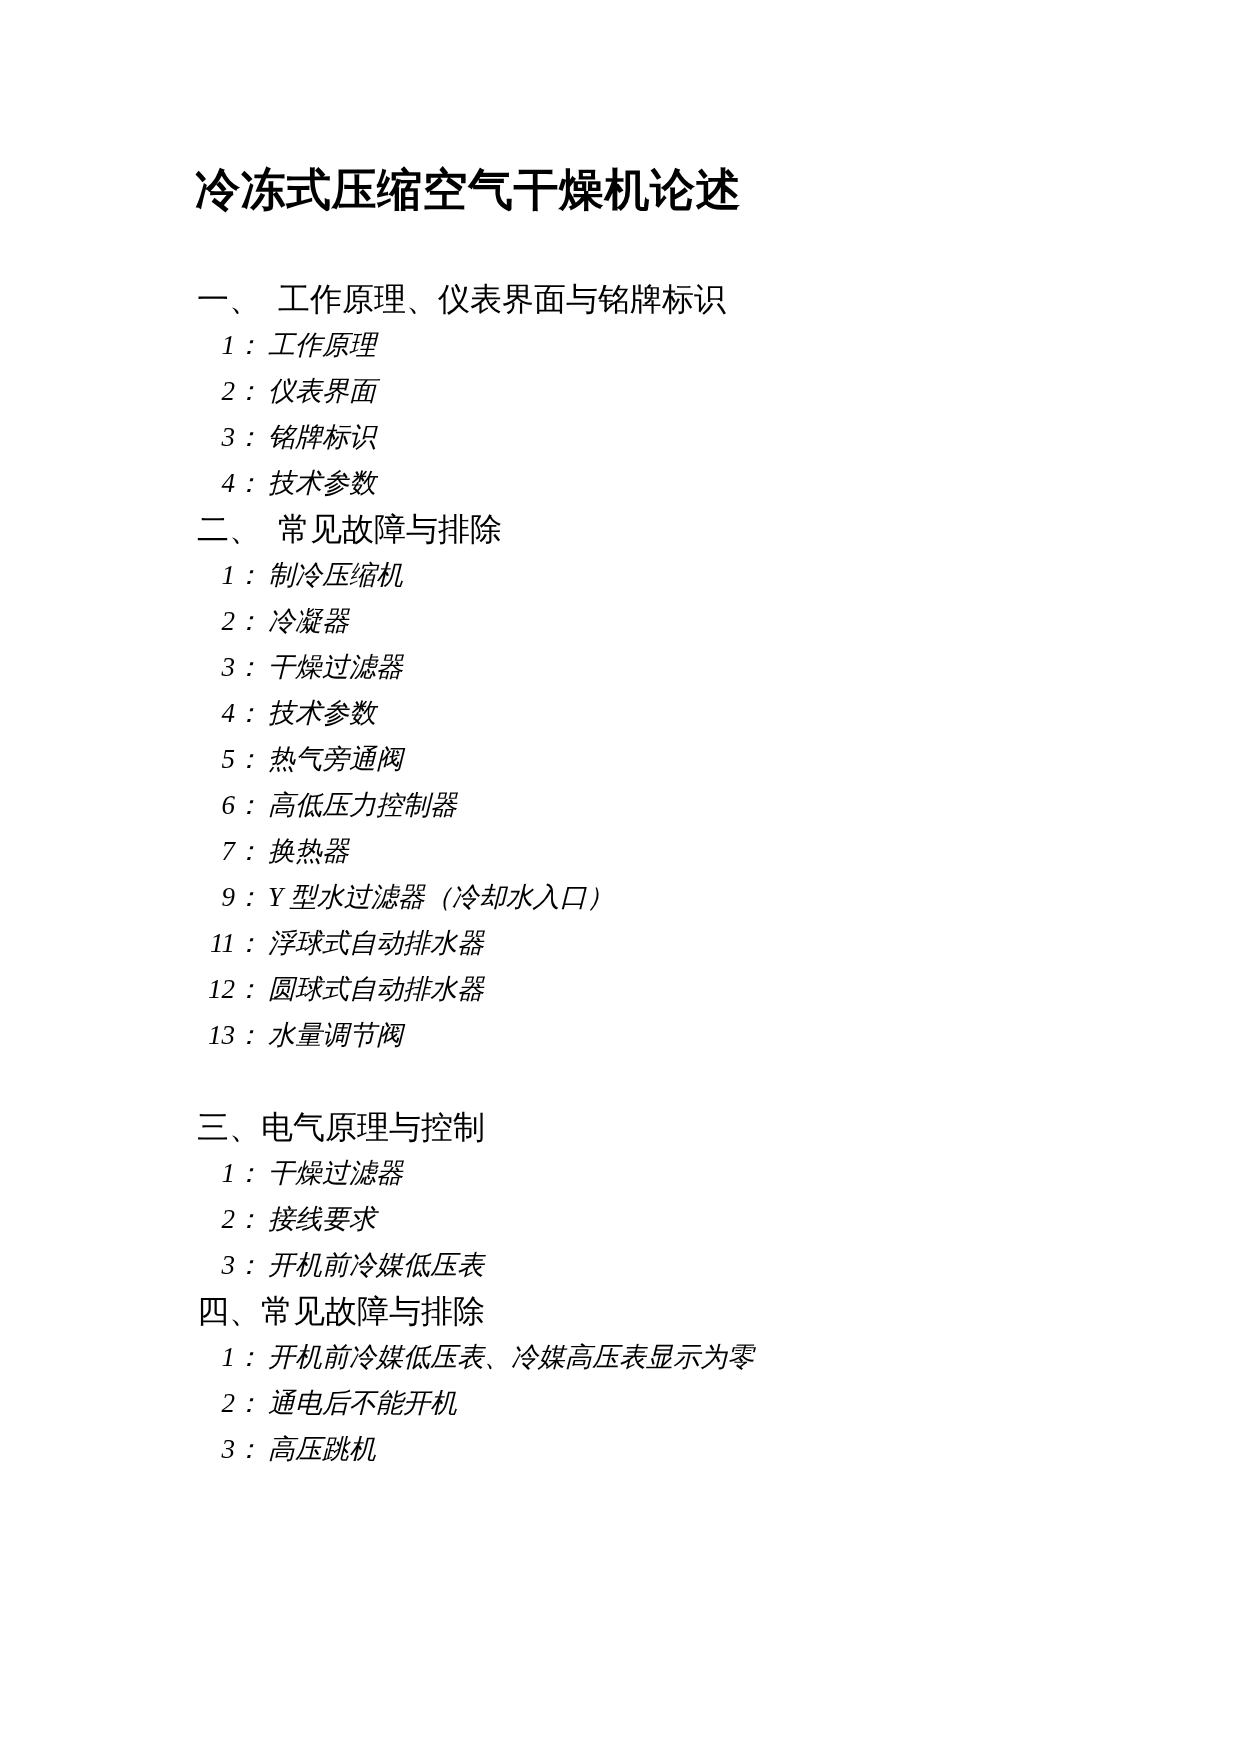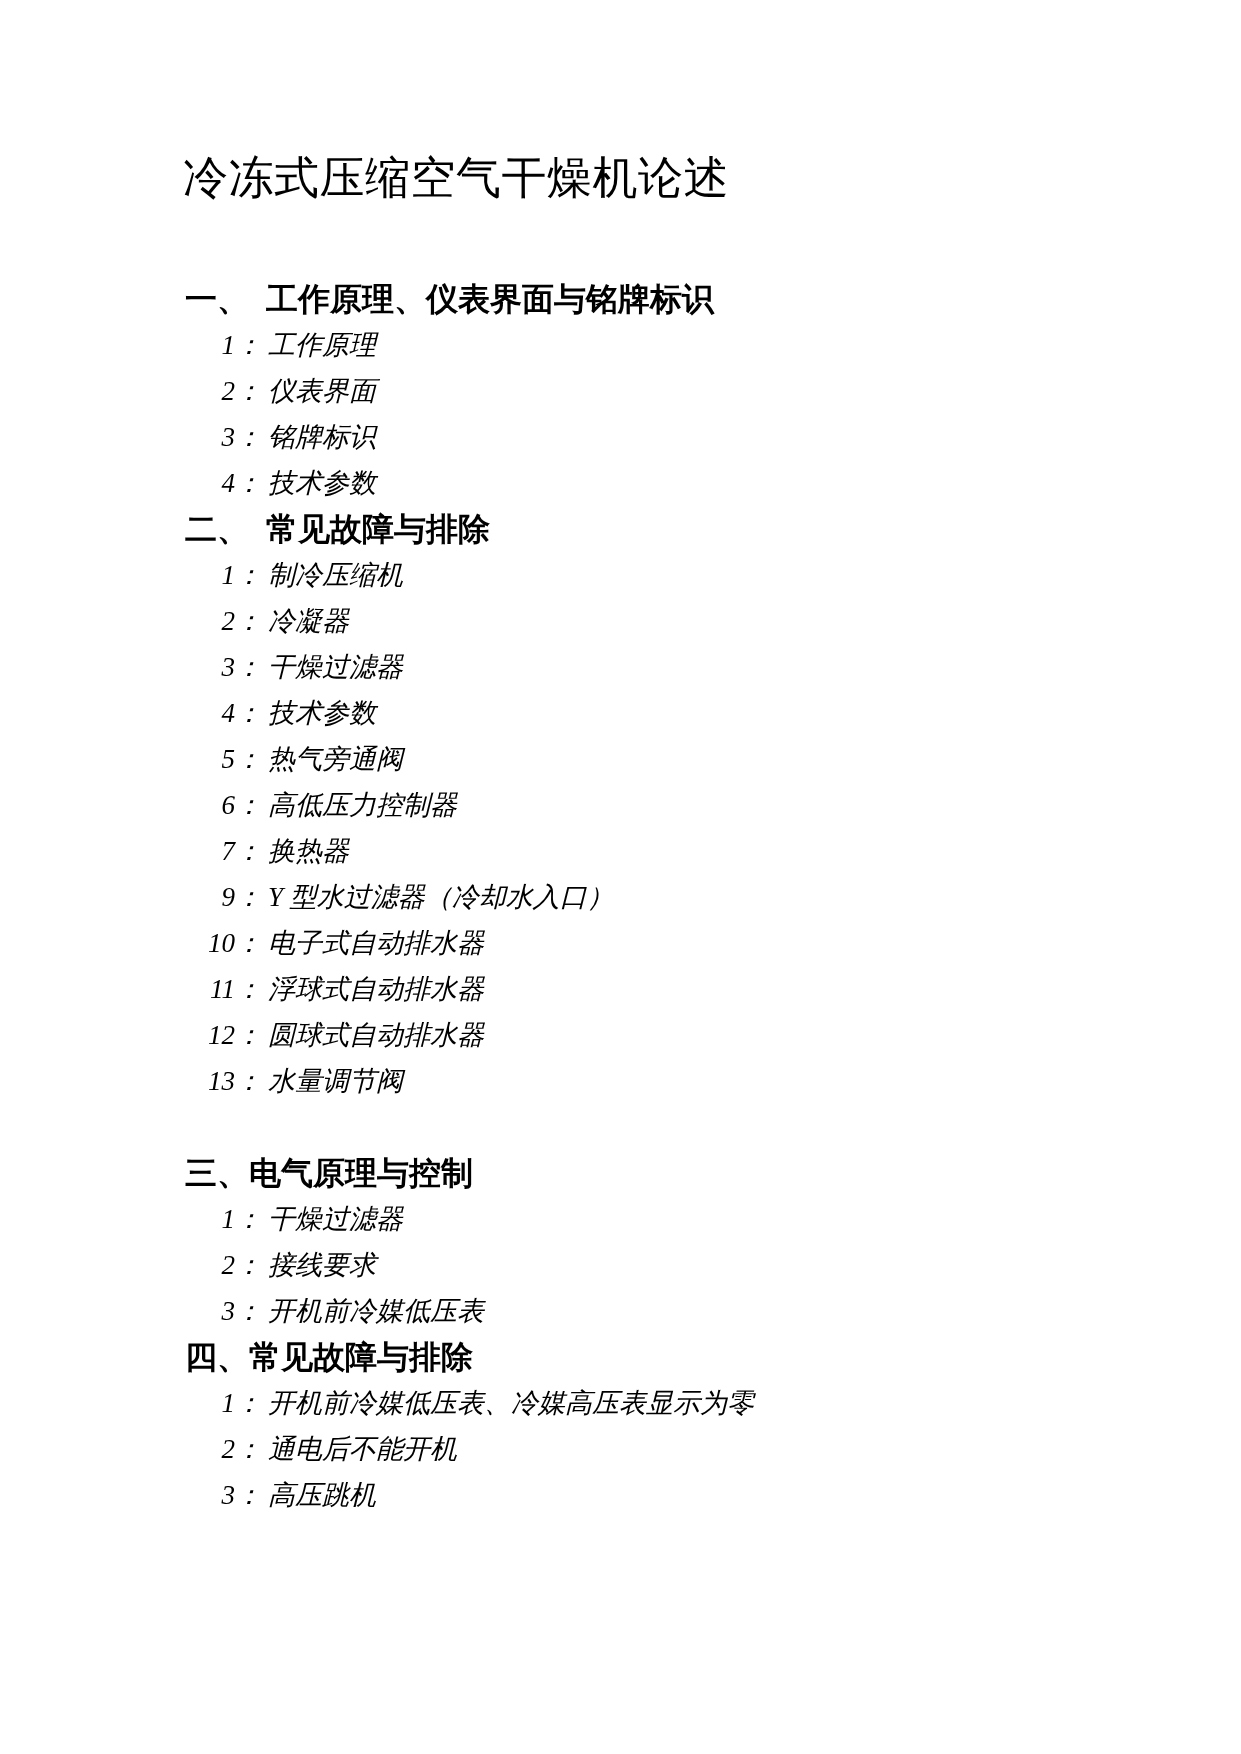--- a/index.html
+++ b/index.html
@@ -23,22 +23,22 @@
     letter-spacing: 0.5px;
     white-space: nowrap;
   }
   .toc {
     position: absolute;
     left: 185px; top: 276px; right: 60px;
   }
   .sec-head {
     height: 46px; line-height: 46px;
     font-size: 32px;
+    margin-left: 12px;
     white-space: nowrap;
-    font-weight: bold;
   }
   .sec-head .sec-title { margin-left: 0; }
   .sec-head.tab-gap .sec-title { margin-left: 17px; }
   .gap-before { margin-top: 46px; }
   .toc-item {
     height: 46px; line-height: 46px;
     font-size: 27px;
     white-space: nowrap;
     font-style: italic;
   }
@@ -47,21 +47,21 @@
     width: 77px;
     text-align: right;
   }
   .toc-item .text { margin-left: 6px; }
 </style>
 </head>
 <body>
 
 <div class="page">
 
-  <h1 class="doc-title" style="margin:0; font-weight:normal;">冷冻式压缩空气干燥机论述</h1>
+  <h1 class="doc-title" style="margin:12px; font-weight:bold;">冷冻式压缩空气干燥机论述</h1>
 
   <div class="toc">
 
     <div class="sec">
       <div class="sec-head tab-gap"><span class="sec-label">一、</span><span class="sec-title">工作原理、仪表界面与铭牌标识</span></div>
       <div class="toc-item"><span class="num">1：</span><span class="text">工作原理</span></div>
       <div class="toc-item"><span class="num">2：</span><span class="text">仪表界面</span></div>
       <div class="toc-item"><span class="num">3：</span><span class="text">铭牌标识</span></div>
       <div class="toc-item"><span class="num">4：</span><span class="text">技术参数</span></div>
     </div>
@@ -69,21 +69,20 @@
     <div class="sec">
       <div class="sec-head tab-gap"><span class="sec-label">二、</span><span class="sec-title">常见故障与排除</span></div>
       <div class="toc-item"><span class="num">1：</span><span class="text">制冷压缩机</span></div>
       <div class="toc-item"><span class="num">2：</span><span class="text">冷凝器</span></div>
       <div class="toc-item"><span class="num">3：</span><span class="text">干燥过滤器</span></div>
       <div class="toc-item"><span class="num">4：</span><span class="text">技术参数</span></div>
       <div class="toc-item"><span class="num">5：</span><span class="text">热气旁通阀</span></div>
       <div class="toc-item"><span class="num">6：</span><span class="text">高低压力控制器</span></div>
       <div class="toc-item"><span class="num">7：</span><span class="text">换热器</span></div>
       <div class="toc-item"><span class="num">9：</span><span class="text">Y 型水过滤器（冷却水入口）</span></div>
-      <div class="toc-item"><span class="num">10：</span><span class="text">电子式自动排水器</span></div>
       <div class="toc-item"><span class="num">11：</span><span class="text">浮球式自动排水器</span></div>
       <div class="toc-item"><span class="num">12：</span><span class="text">圆球式自动排水器</span></div>
       <div class="toc-item"><span class="num">13：</span><span class="text">水量调节阀</span></div>
     </div>
 
     <div class="sec gap-before">
       <div class="sec-head"><span class="sec-label">三、</span><span class="sec-title">电气原理与控制</span></div>
       <div class="toc-item"><span class="num">1：</span><span class="text">干燥过滤器</span></div>
       <div class="toc-item"><span class="num">2：</span><span class="text">接线要求</span></div>
       <div class="toc-item"><span class="num">3：</span><span class="text">开机前冷媒低压表</span></div>

